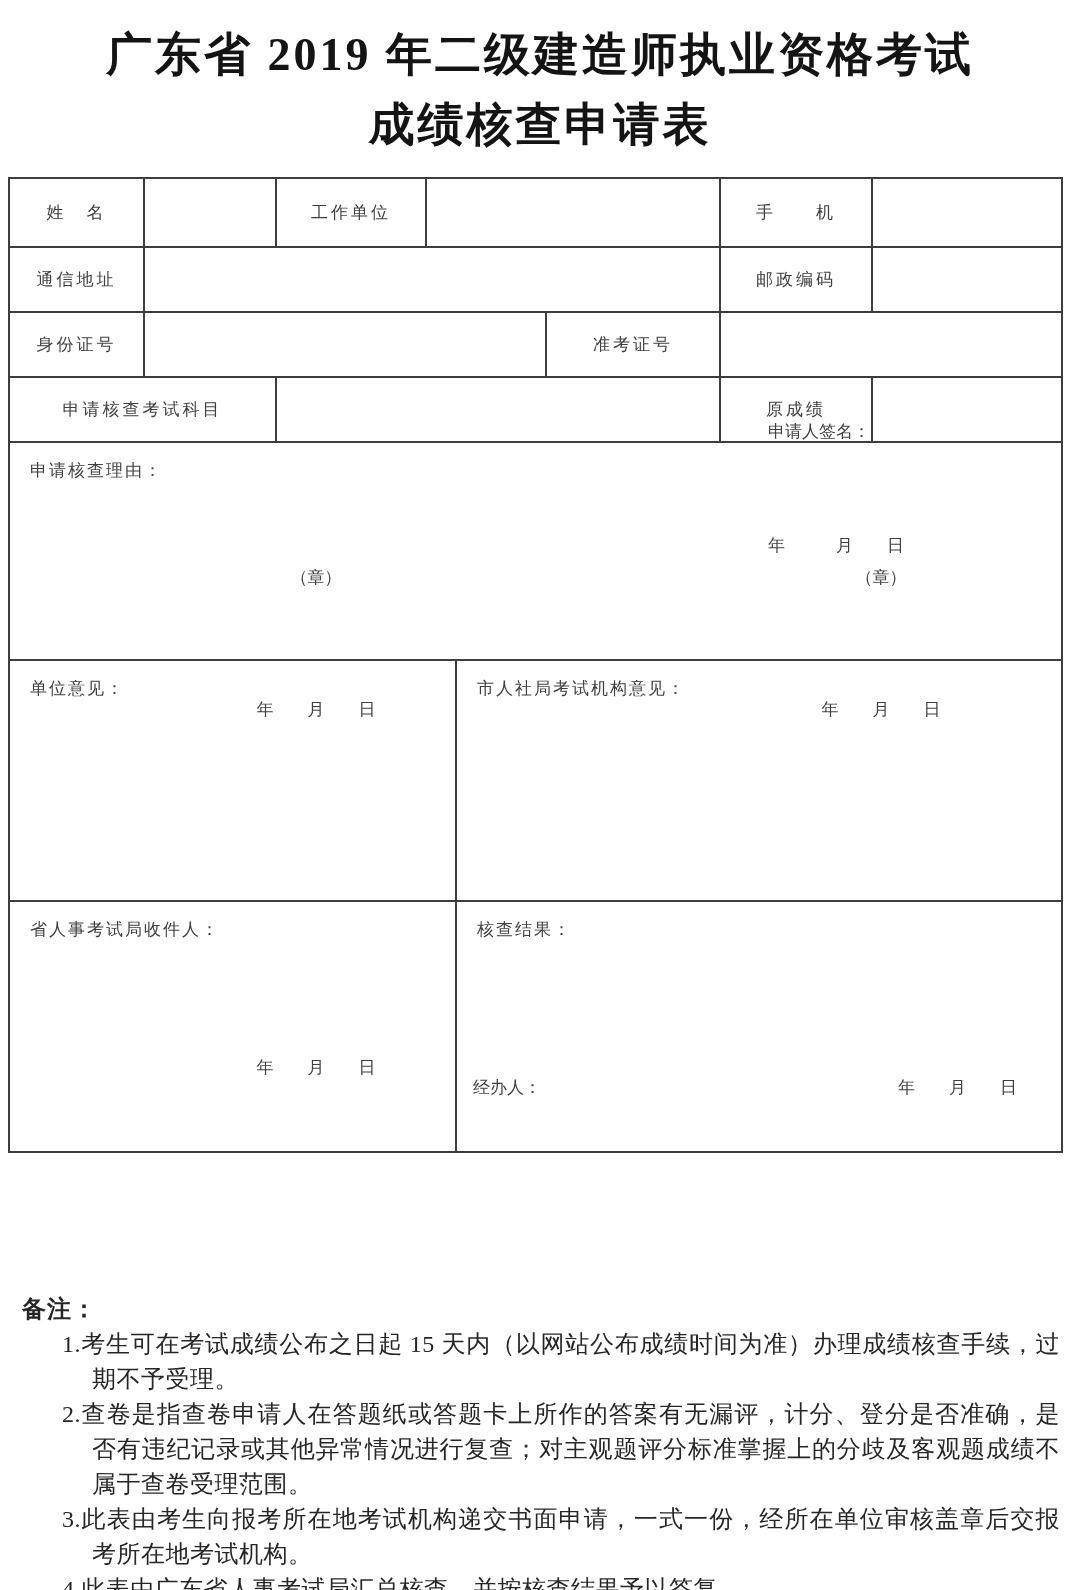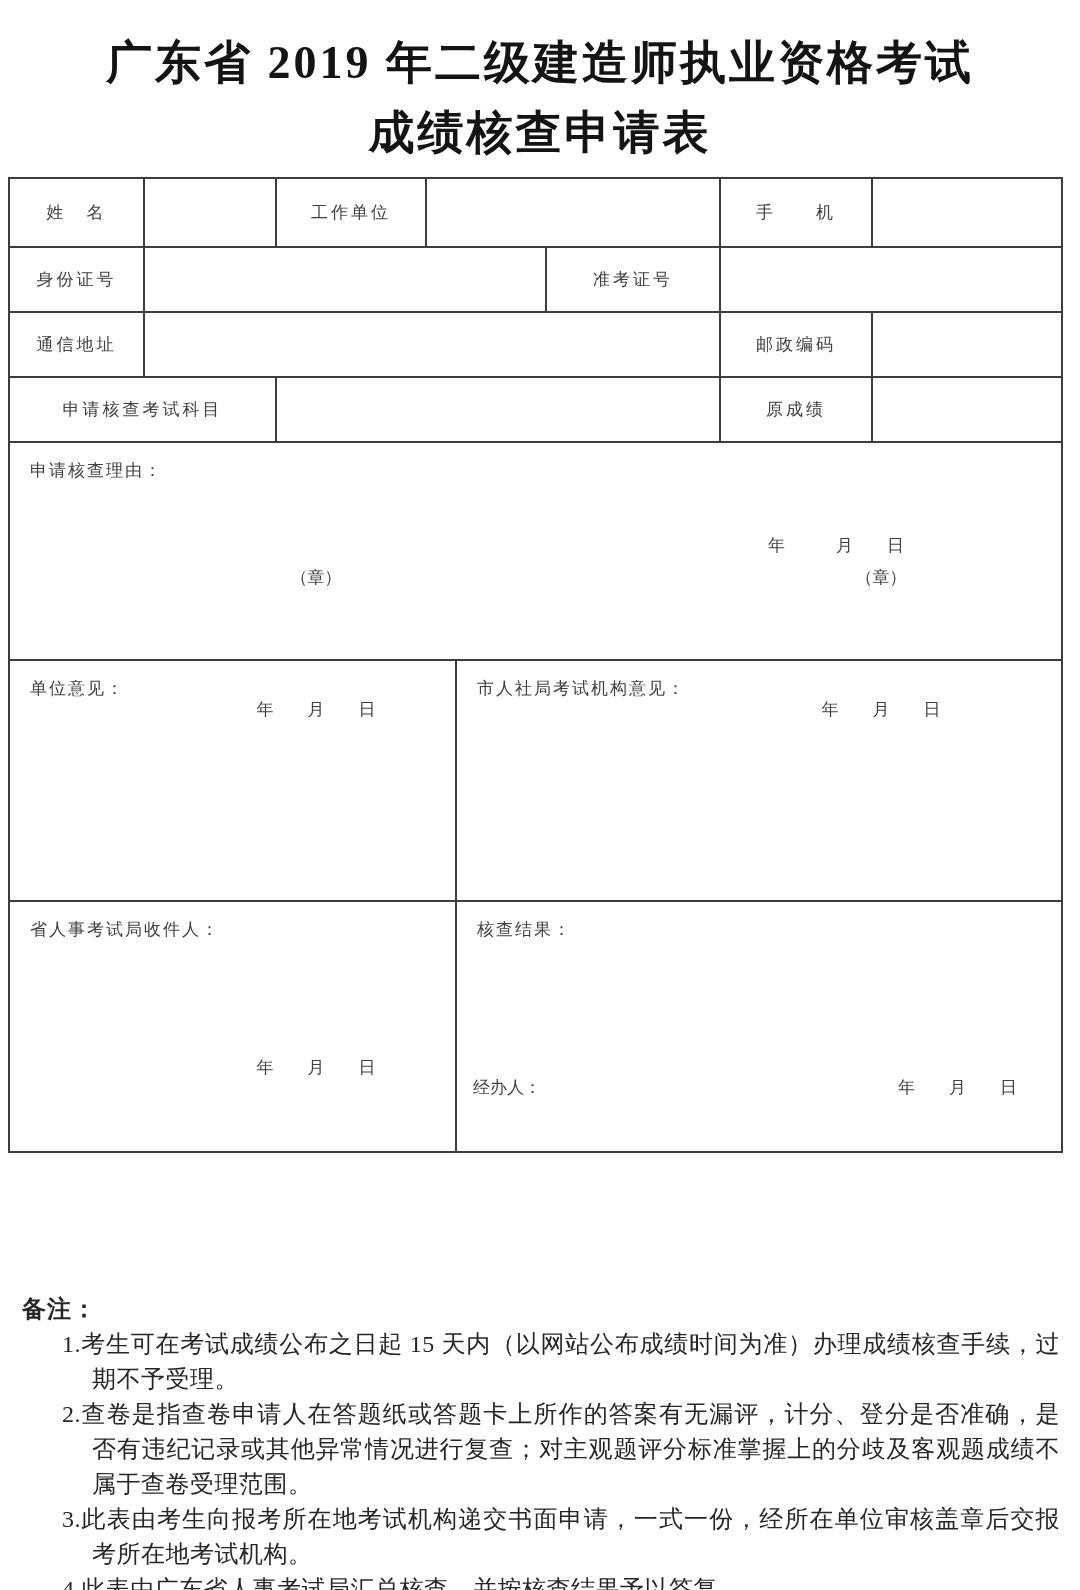--- a/index.html
+++ b/index.html
@@ -16,21 +16,21 @@
     position: relative;
     width: 1080px;
     height: 1590px;
     background: var(--paper);
     margin: 0 auto;
     overflow: hidden;
   }
 
   
   .title-block {
-    padding-top: 28px;
+    padding-top: 20px;
     height: 172px;
     text-align: center;
     color: var(--ink-title);
   }
   .title-line {
     font-size: 46px;
     font-weight: bold;
     line-height: 70px;
     letter-spacing: 3px;
     white-space: nowrap;
@@ -142,45 +142,46 @@
 
     <div class="row r1">
       <div class="cell label-cell">姓　名</div>
       <div class="cell"></div>
       <div class="cell label-cell">工作单位</div>
       <div class="cell"></div>
       <div class="cell label-cell">手　　机</div>
       <div class="cell"></div>
     </div>
 
+    <div class="row r2">
+      <div class="cell label-cell">通信地址</div>
+      <div class="cell"></div>
+      <div class="cell label-cell">邮政编码</div>
+      <div class="cell"></div>
+    </div>
+
     <div class="row r3">
       <div class="cell label-cell">身份证号</div>
       <div class="cell"></div>
       <div class="cell label-cell">准考证号</div>
       <div class="cell"></div>
     </div>
 
-    <div class="row r2">
-      <div class="cell label-cell">通信地址</div>
-      <div class="cell"></div>
-      <div class="cell label-cell">邮政编码</div>
-      <div class="cell"></div>
-    </div>
-
     <div class="row r4">
       <div class="cell label-cell">申请核查考试科目</div>
       <div class="cell"></div>
       <div class="cell label-cell">原成绩</div>
       <div class="cell"></div>
     </div>
 
     <div class="row r5">
       <div class="cell">
         <span class="corner-label">申请核查理由：</span>
         <div class="sign-block">
+          <div>申请人签名：</div>
           <div>年　　　月　　日</div>
         </div>
       </div>
     </div>
 
     <div class="row r6">
       <div class="cell">
         <span class="corner-label">单位意见：</span>
         <div class="seal-block seal-left">
           <div>（章）</div>

